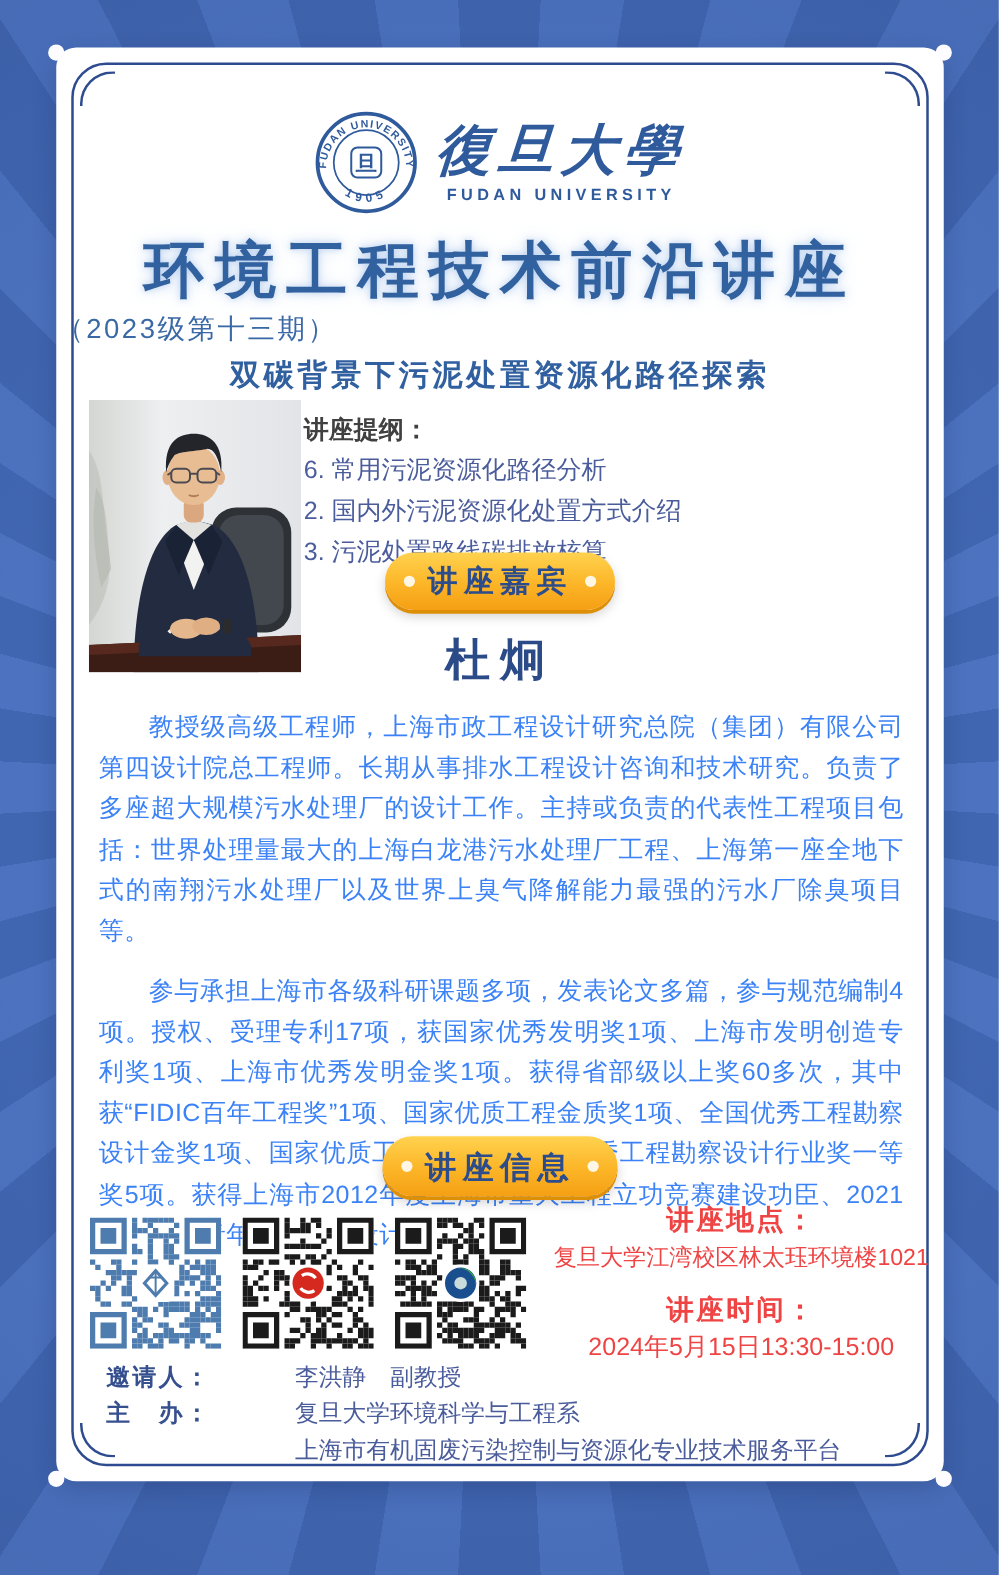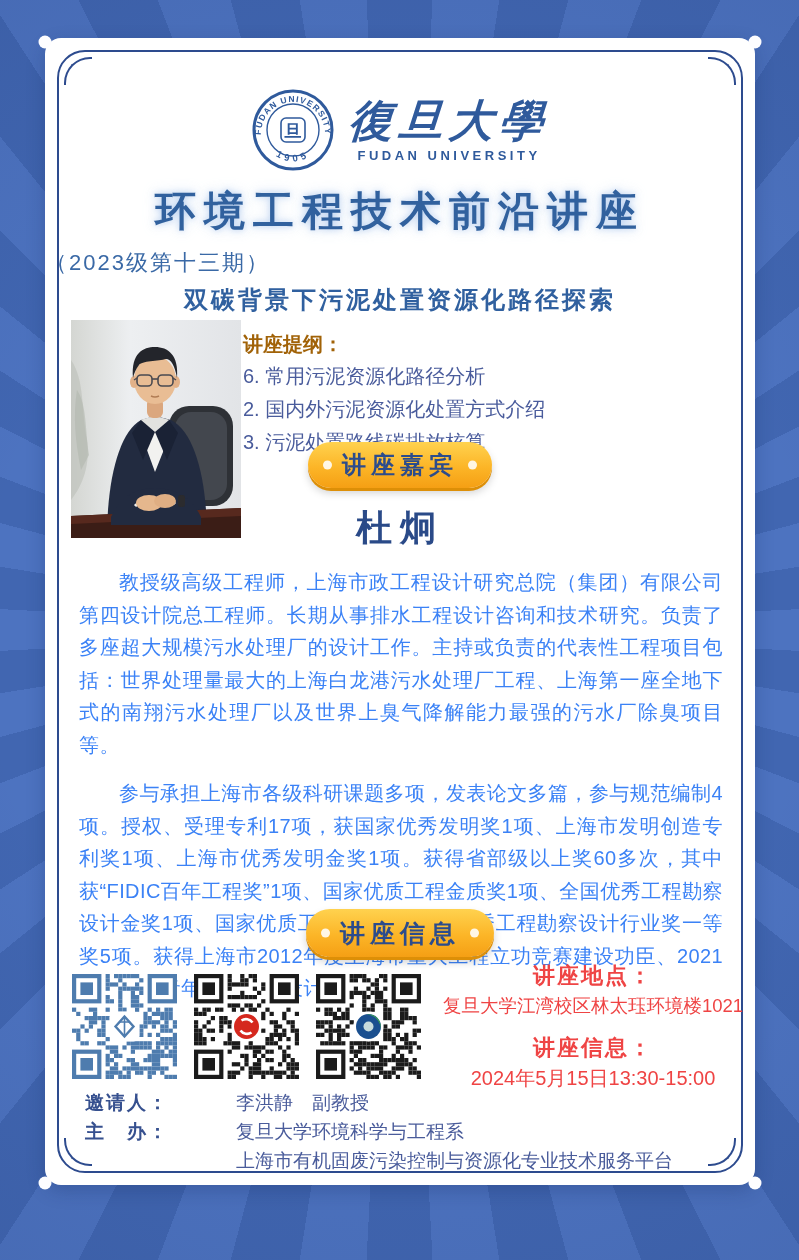--- a/index.html
+++ b/index.html
@@ -33,29 +33,29 @@
   .logo-row{position:absolute;top:50px;left:0;width:100%;display:flex;justify-content:center;align-items:center;gap:14px;}
   .logo-right{display:flex;flex-direction:column;align-items:center;}
   .calligraphy{
     font-family:"DejaVu Serif",serif;font-size:44px;font-weight:bold;font-style:italic;
     color:#2f5a9c;letter-spacing:6px;line-height:1.1;transform:skewX(-4deg);
   }
   .logo-latin{font-size:13px;font-weight:bold;letter-spacing:3.5px;color:#2f5a9c;margin-top:2px;}
 
   .title{
     position:absolute;top:146px;left:0;width:100%;text-align:center;
-    font-size:41px;font-weight:800;color:#31619e;letter-spacing:8px;
+    font-size:49px;font-weight:800;color:#31619e;letter-spacing:8px;
     text-shadow:0 0 6px rgba(140,175,225,.55),0 0 14px rgba(160,195,240,.45);
   }
   .session{position:absolute;top:210px;left:0;width:100%;font-size:22px;color:#3a69a6;letter-spacing:2px;}
   .topic{position:absolute;top:246px;left:0;width:100%;text-align:center;font-size:24px;font-weight:bold;color:#30609f;letter-spacing:3px;}
 
   .photo{position:absolute;left:26px;top:282px;width:170px;height:218px;overflow:hidden;}
   .outline{position:absolute;left:198px;top:290px;width:430px;color:#4a5c9c;}
-  .outline-heading{font-size:20px;font-weight:bold;color:#a16207;line-height:32px;}
+  .outline-heading{font-size:20px;font-weight:bold;color:#404040;line-height:32px;}
   .outline-item{font-size:20px;line-height:33px;}
 
   .pill{
     position:absolute;left:50%;transform:translateX(-50%);
     background:linear-gradient(180deg,#ffd24f 0%,#fcb527 55%,#f59f14 100%);
     border-radius:26px;box-shadow:0 3px 0 #dd8f07,0 5px 9px rgba(0,0,0,.18);
     color:#2c4c8c;font-weight:bold;display:flex;align-items:center;justify-content:center;letter-spacing:5px;text-align:right;
   }
   .pill-guest{top:404px;width:184px;height:46px;font-size:24px;}
   .pill-info{top:871px;width:188px;height:48px;font-size:25px;}
@@ -833,21 +833,21 @@
    <path d="M-2,-12 A12.5,12.5 0 0 1 12,3 A14,14 0 0 0 -2,-12" fill="#3fae49"></path>
    <circle r="5" fill="#e8f4ea" opacity=".85"></circle>
           </g>
         </svg></div>
   </div>
 
   <div class="info-col">
     <div class="info-heading">讲座地点：</div>
     <div class="info-address">复旦大学江湾校区林太珏环境楼1021</div>
     <div class="info-gap"></div>
-    <div class="info-heading">讲座信息：</div>
+    <div class="info-heading">讲座时间：</div>
     <div class="info-time">2024年5月15日13:30-15:00</div>
   </div>
 
   <div class="footer">
     <div class="f-row">
       <span class="f-label">邀请人：</span>
       <span class="f-value">李洪静　副教授</span>
     </div>
     <div class="f-row">
       <span class="f-label">主　办：</span>

